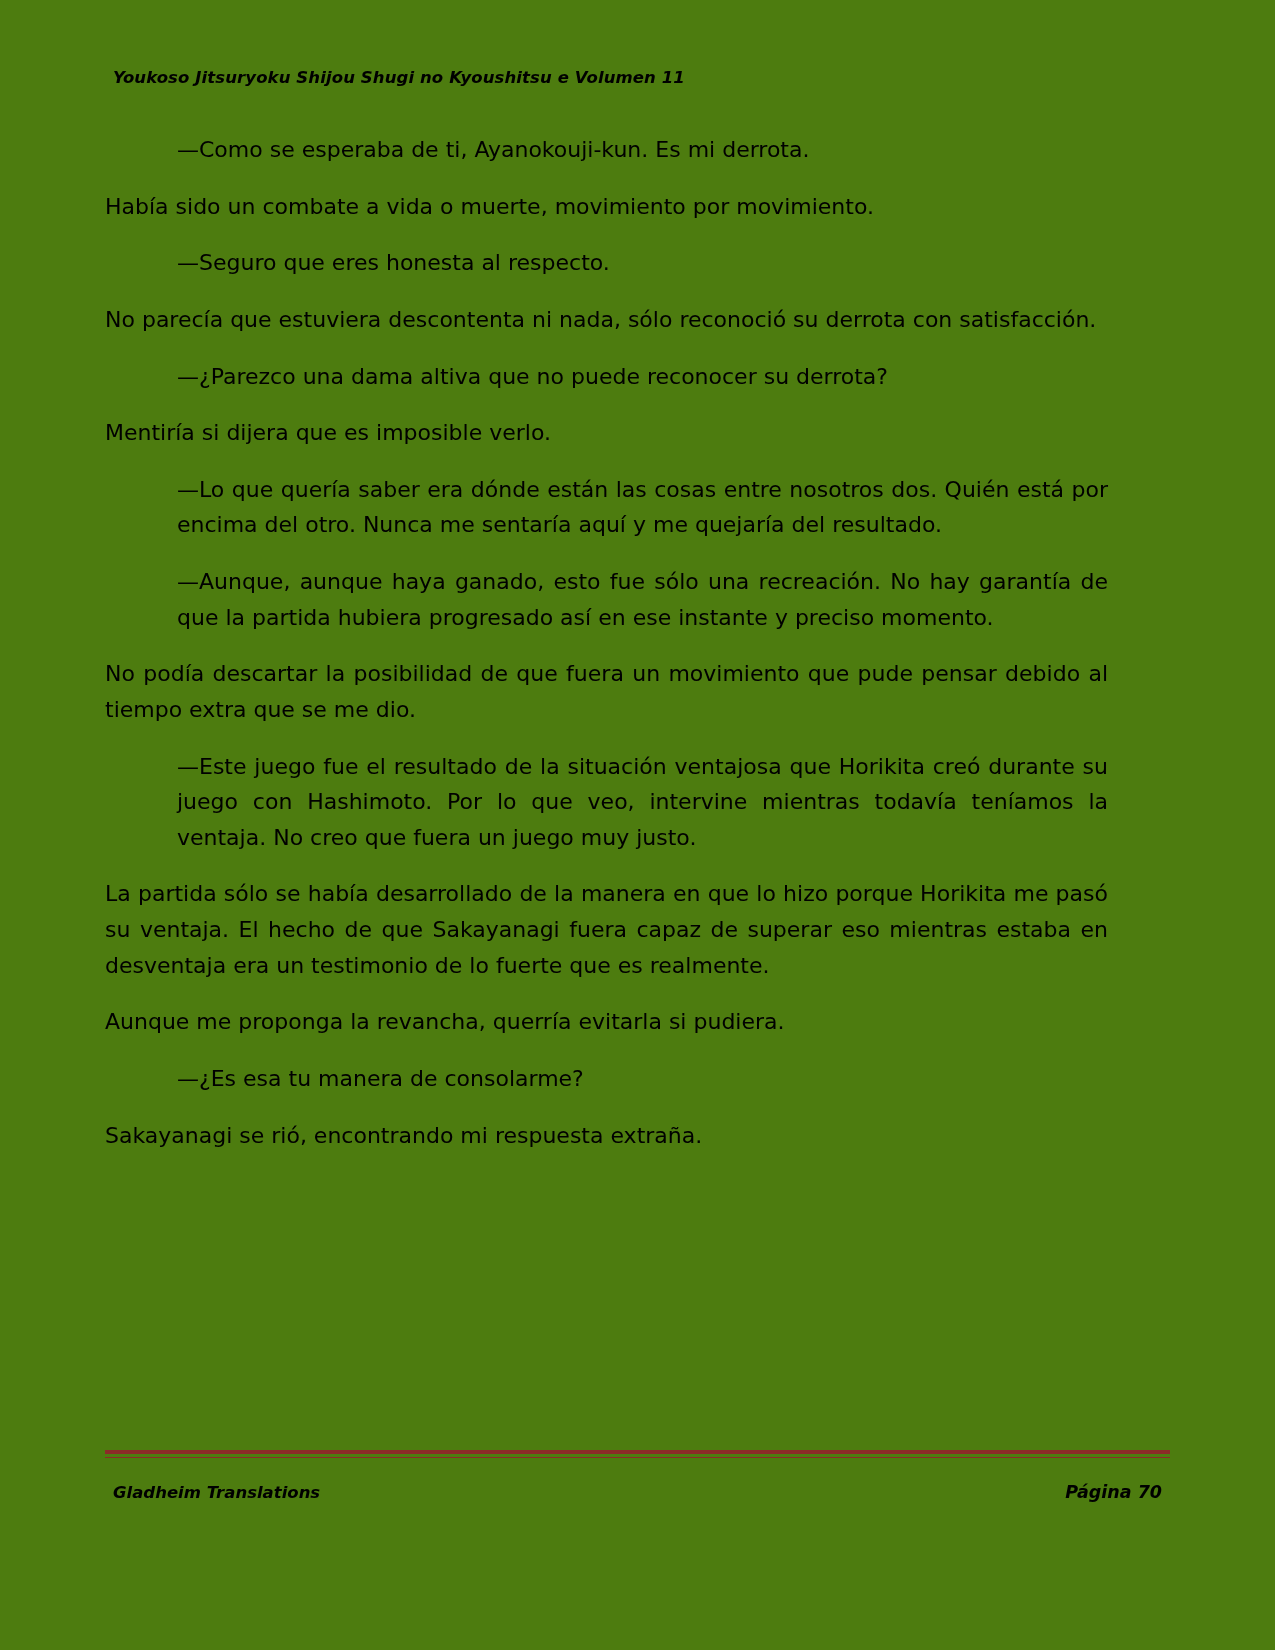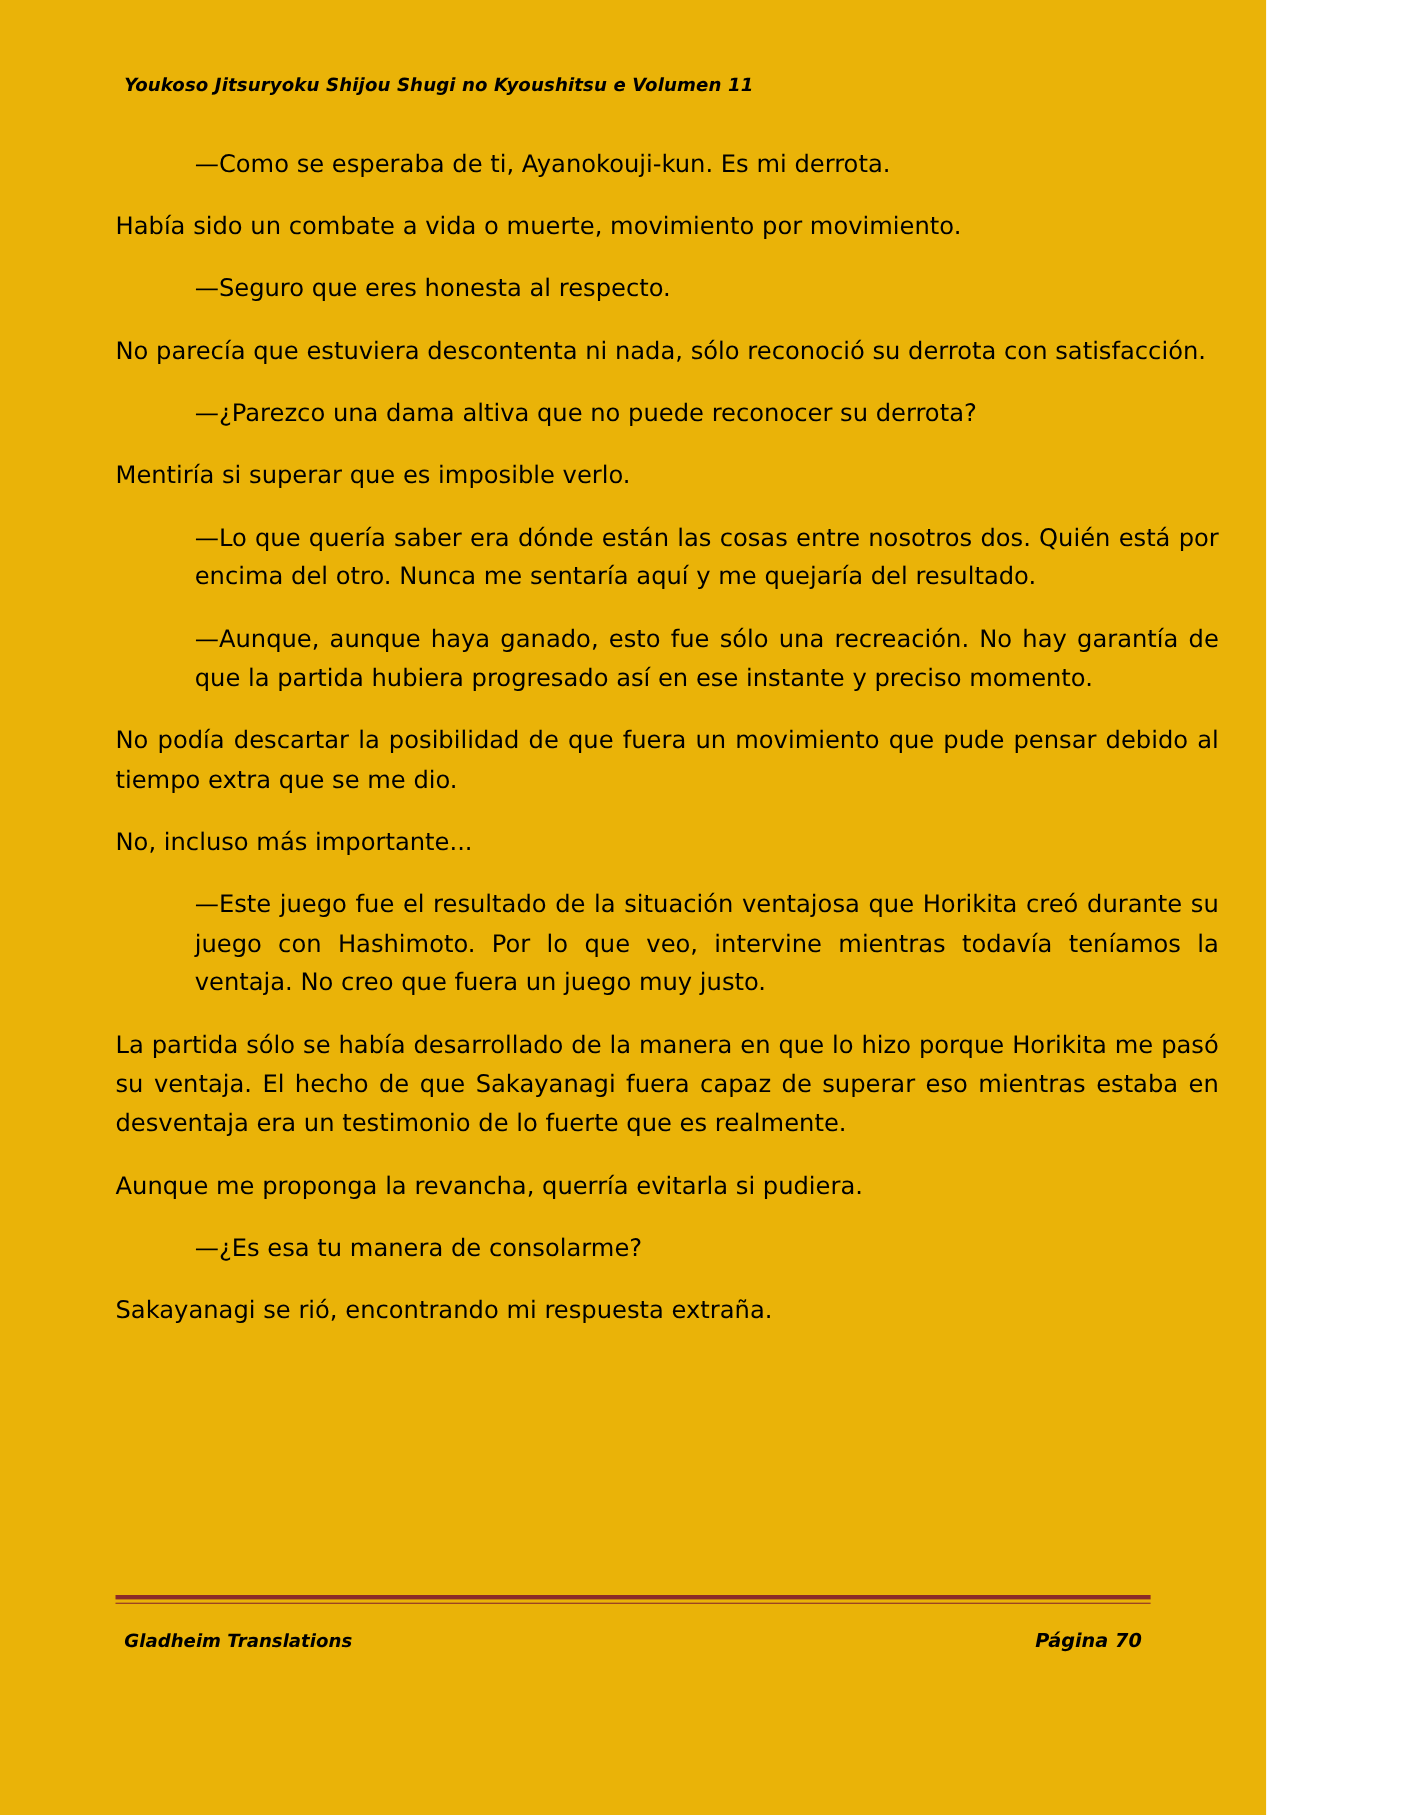--- a/index.html
+++ b/index.html
@@ -2,23 +2,23 @@
 <html><head>
 <meta charset="utf-8">
 <style>
   html, body {
     margin: 0;
     padding: 0;
     background: #ffffff;
   }
   .page {
     position: relative;
-    width: 1151px;
+    width: 1275px;
     height: 1650px;
-    background: #eab308;
+    background: #4d7c0f;
     font-family: "DejaVu Sans", sans-serif;
     box-sizing: border-box;
     overflow: hidden;
   }
   .header {
     position: absolute;
     top: 68px;
     left: 113px;
     right: 113px;
   }
@@ -94,25 +94,24 @@
   <div class="header">
     <div class="header-title">Youkoso Jitsuryoku Shijou Shugi no Kyoushitsu e Volumen 11</div>
   </div>
 
   <div class="content">
     <p class="para indent">—Como se esperaba de ti, Ayanokouji-kun. Es mi derrota.</p>
     <p class="para">Había sido un combate a vida o muerte, movimiento por movimiento.</p>
     <p class="para indent">—Seguro que eres honesta al respecto.</p>
     <p class="para">No parecía que estuviera descontenta ni nada, sólo reconoció su derrota con satisfacción.</p>
     <p class="para indent">—¿Parezco una dama altiva que no puede reconocer su derrota?</p>
-    <p class="para">Mentiría si superar que es imposible verlo.</p>
+    <p class="para">Mentiría si dijera que es imposible verlo.</p>
     <p class="para indent">—Lo que quería saber era dónde están las cosas entre nosotros dos. Quién está por encima del otro. Nunca me sentaría aquí y me quejaría del resultado.</p>
     <p class="para indent">—Aunque, aunque haya ganado, esto fue sólo una recreación. No hay garantía de que la partida hubiera progresado así en ese instante y preciso momento.</p>
     <p class="para">No podía descartar la posibilidad de que fuera un movimiento que pude pensar debido al tiempo extra que se me dio.</p>
-    <p class="para">No, incluso más importante...</p>
     <p class="para indent">—Este juego fue el resultado de la situación ventajosa que Horikita creó durante su juego con Hashimoto. Por lo que veo, intervine mientras todavía teníamos la ventaja. No creo que fuera un juego muy justo.</p>
     <p class="para">La partida sólo se había desarrollado de la manera en que lo hizo porque Horikita me pasó su ventaja. El hecho de que Sakayanagi fuera capaz de superar eso mientras estaba en desventaja era un testimonio de lo fuerte que es realmente.</p>
     <p class="para">Aunque me proponga la revancha, querría evitarla si pudiera.</p>
     <p class="para indent">—¿Es esa tu manera de consolarme?</p>
     <p class="para">Sakayanagi se rió, encontrando mi respuesta extraña.</p>
   </div>
 
   <div class="footer-rule"></div>
   <div class="footer-rule-thin"></div>
 

